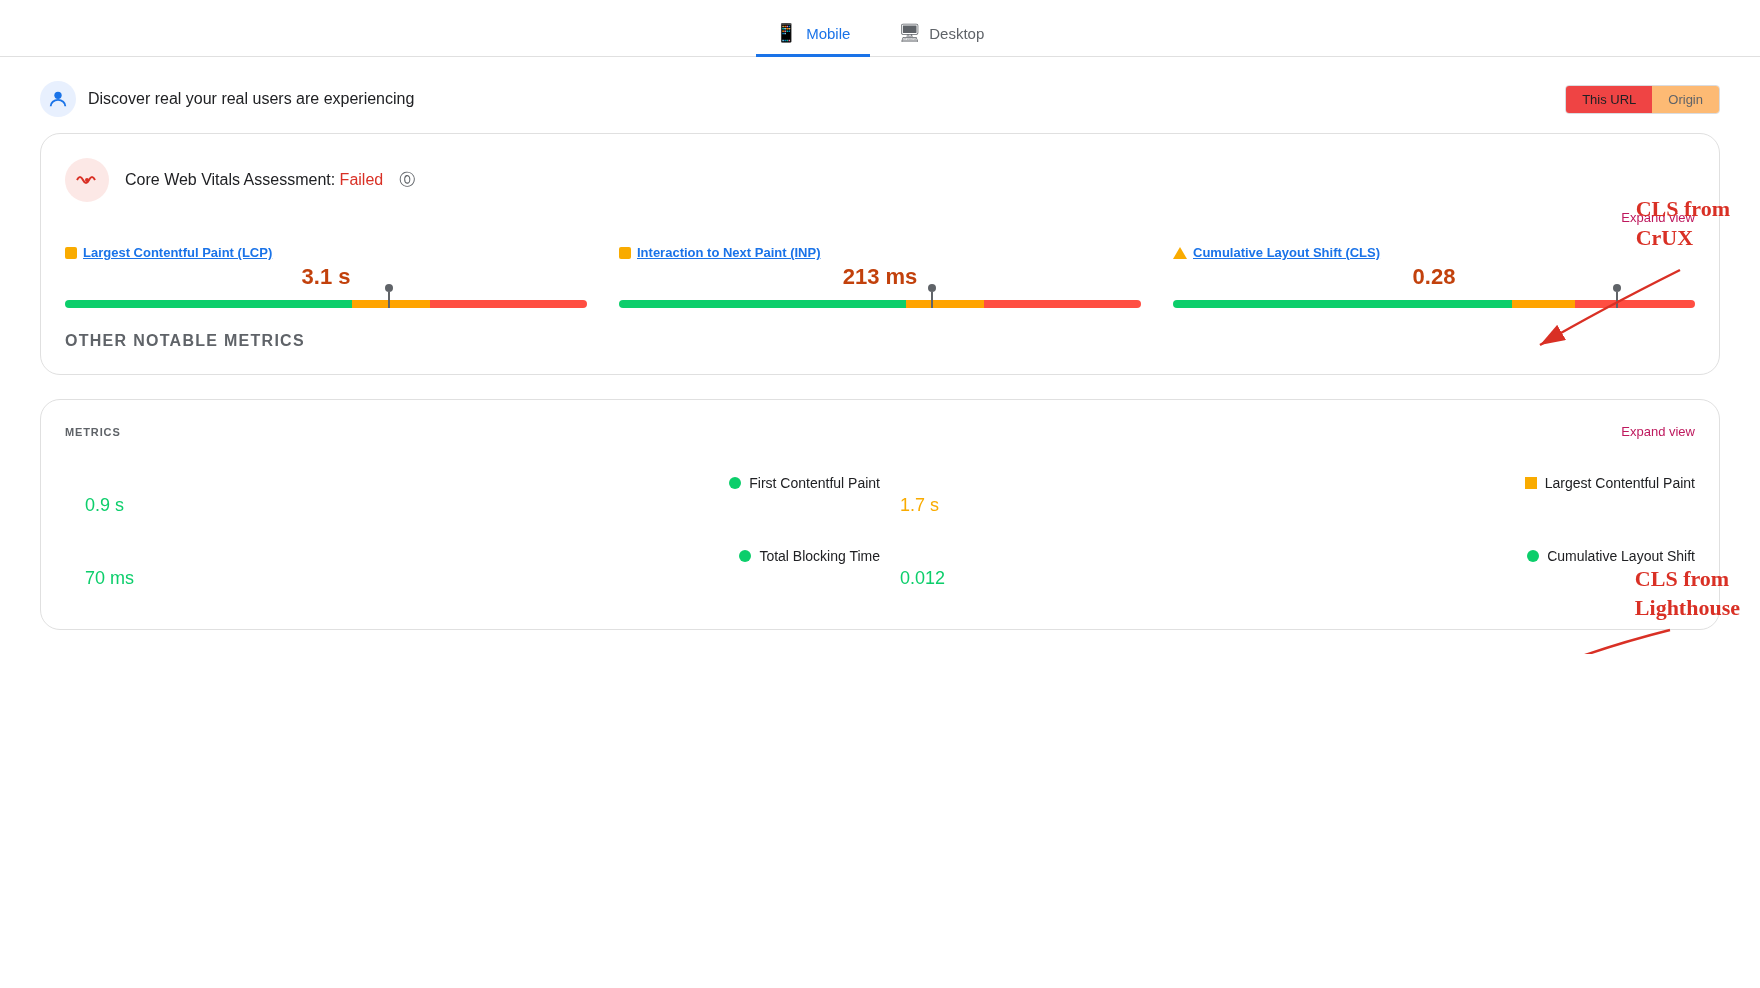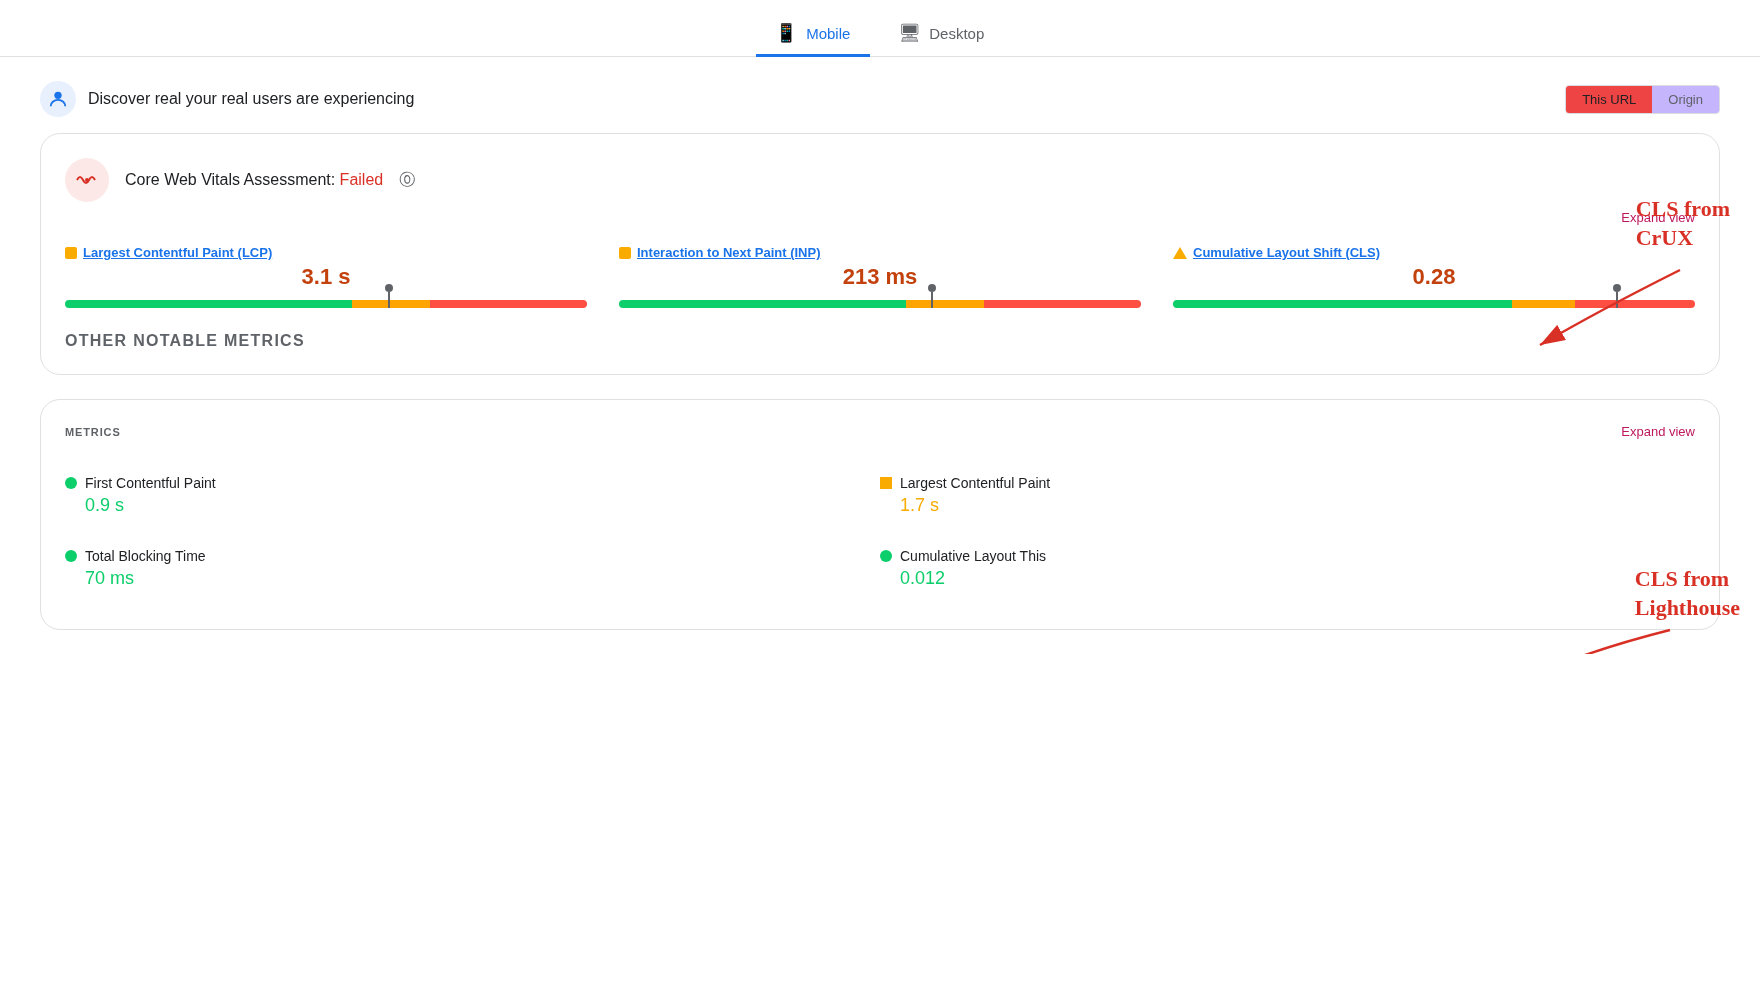--- a/index.html
+++ b/index.html
@@ -71,21 +71,21 @@
     .url-origin-toggle {
       display: flex;
       border: 1px solid #dadce0;
       border-radius: 4px;
       overflow: hidden;
     }
     .url-origin-btn {
       padding: 6px 16px;
       font-size: 13px;
       cursor: pointer;
-      background: #c4b5fd;
+      background: #fdba74;
       color: #5f6368;
       border: none;
       outline: none;
     }
     .url-origin-btn.active {
       background: #ef4444;
       color: #202124;
       font-weight: 500;
     }
 
@@ -259,20 +259,21 @@
       flex-direction: column;
       gap: 4px;
       padding: 16px 0;
     }
     .metric-row-label {
       display: flex;
       align-items: center;
       gap: 8px;
       font-size: 14px;
       color: #202124;
+      justify-content: flex-end;
     }
     .status-dot {
       width: 12px;
       height: 12px;
       border-radius: 50%;
       display: inline-block;
       flex-shrink: 0;
     }
     .status-dot.green { background: #0cce6b; }
     .status-square {
@@ -448,21 +449,21 @@
             <div class="metric-row-label">
               <span class="status-square orange"></span>
               <span>Largest Contentful Paint</span>
             </div>
             <div class="metric-row-value orange">1.7 s</div>
           </div>
 
           <div class="metric-row">
             <div class="metric-row-label">
               <span class="status-dot green"></span>
-              <span>Cumulative Layout This</span>
+              <span>Cumulative Layout Shift</span>
             </div>
             <div class="metric-row-value green">0.012</div>
           </div>
         </div>
       </div>
     </div>
 
   </div>
 
   <div style="position:absolute; top:195px; right:30px; color:#d93025; font-family:'Comic Sans MS',cursive; font-size:22px; font-weight:bold; pointer-events:none; line-height:1.3; text-align:left;">

